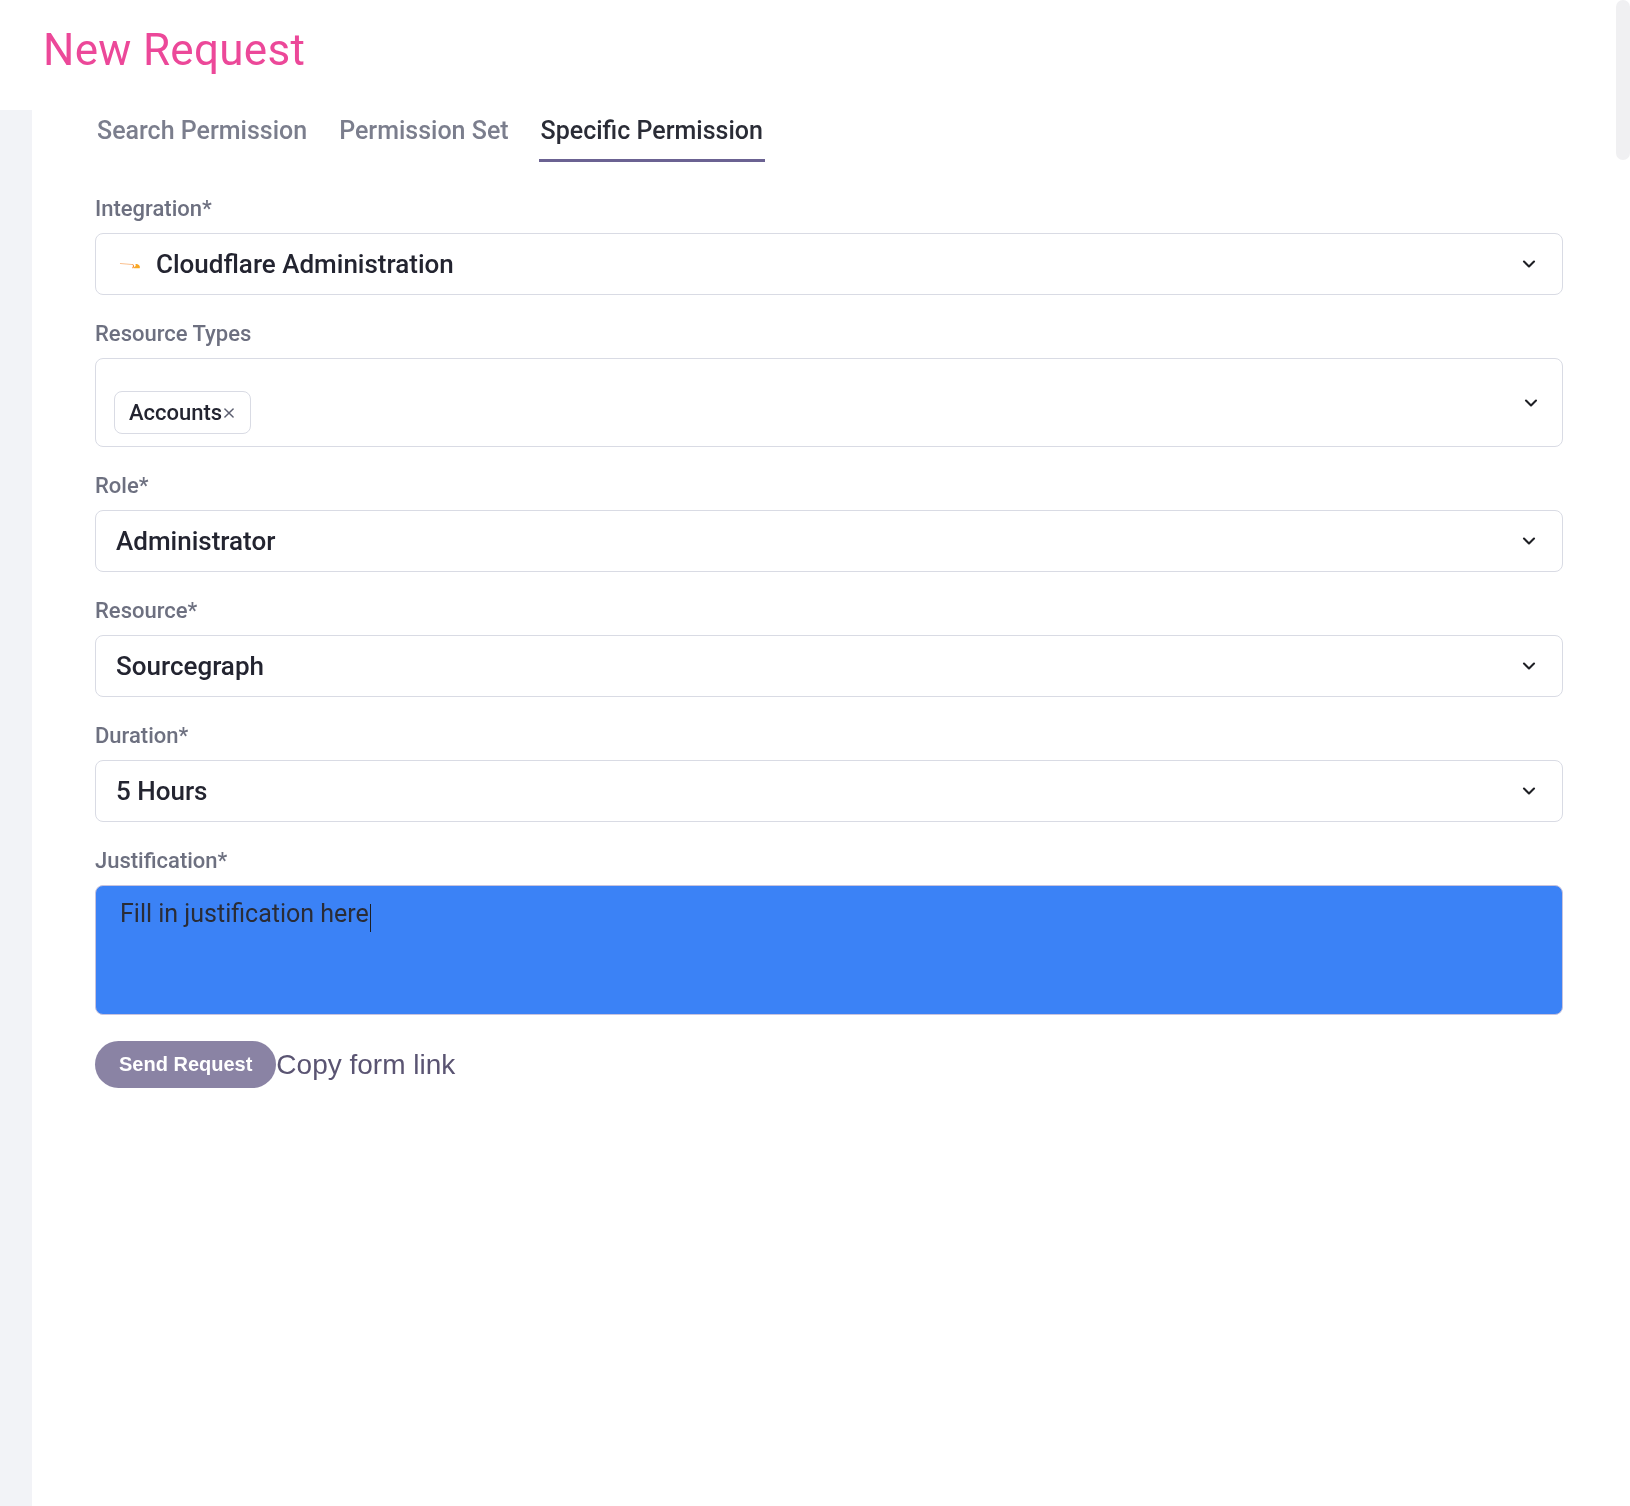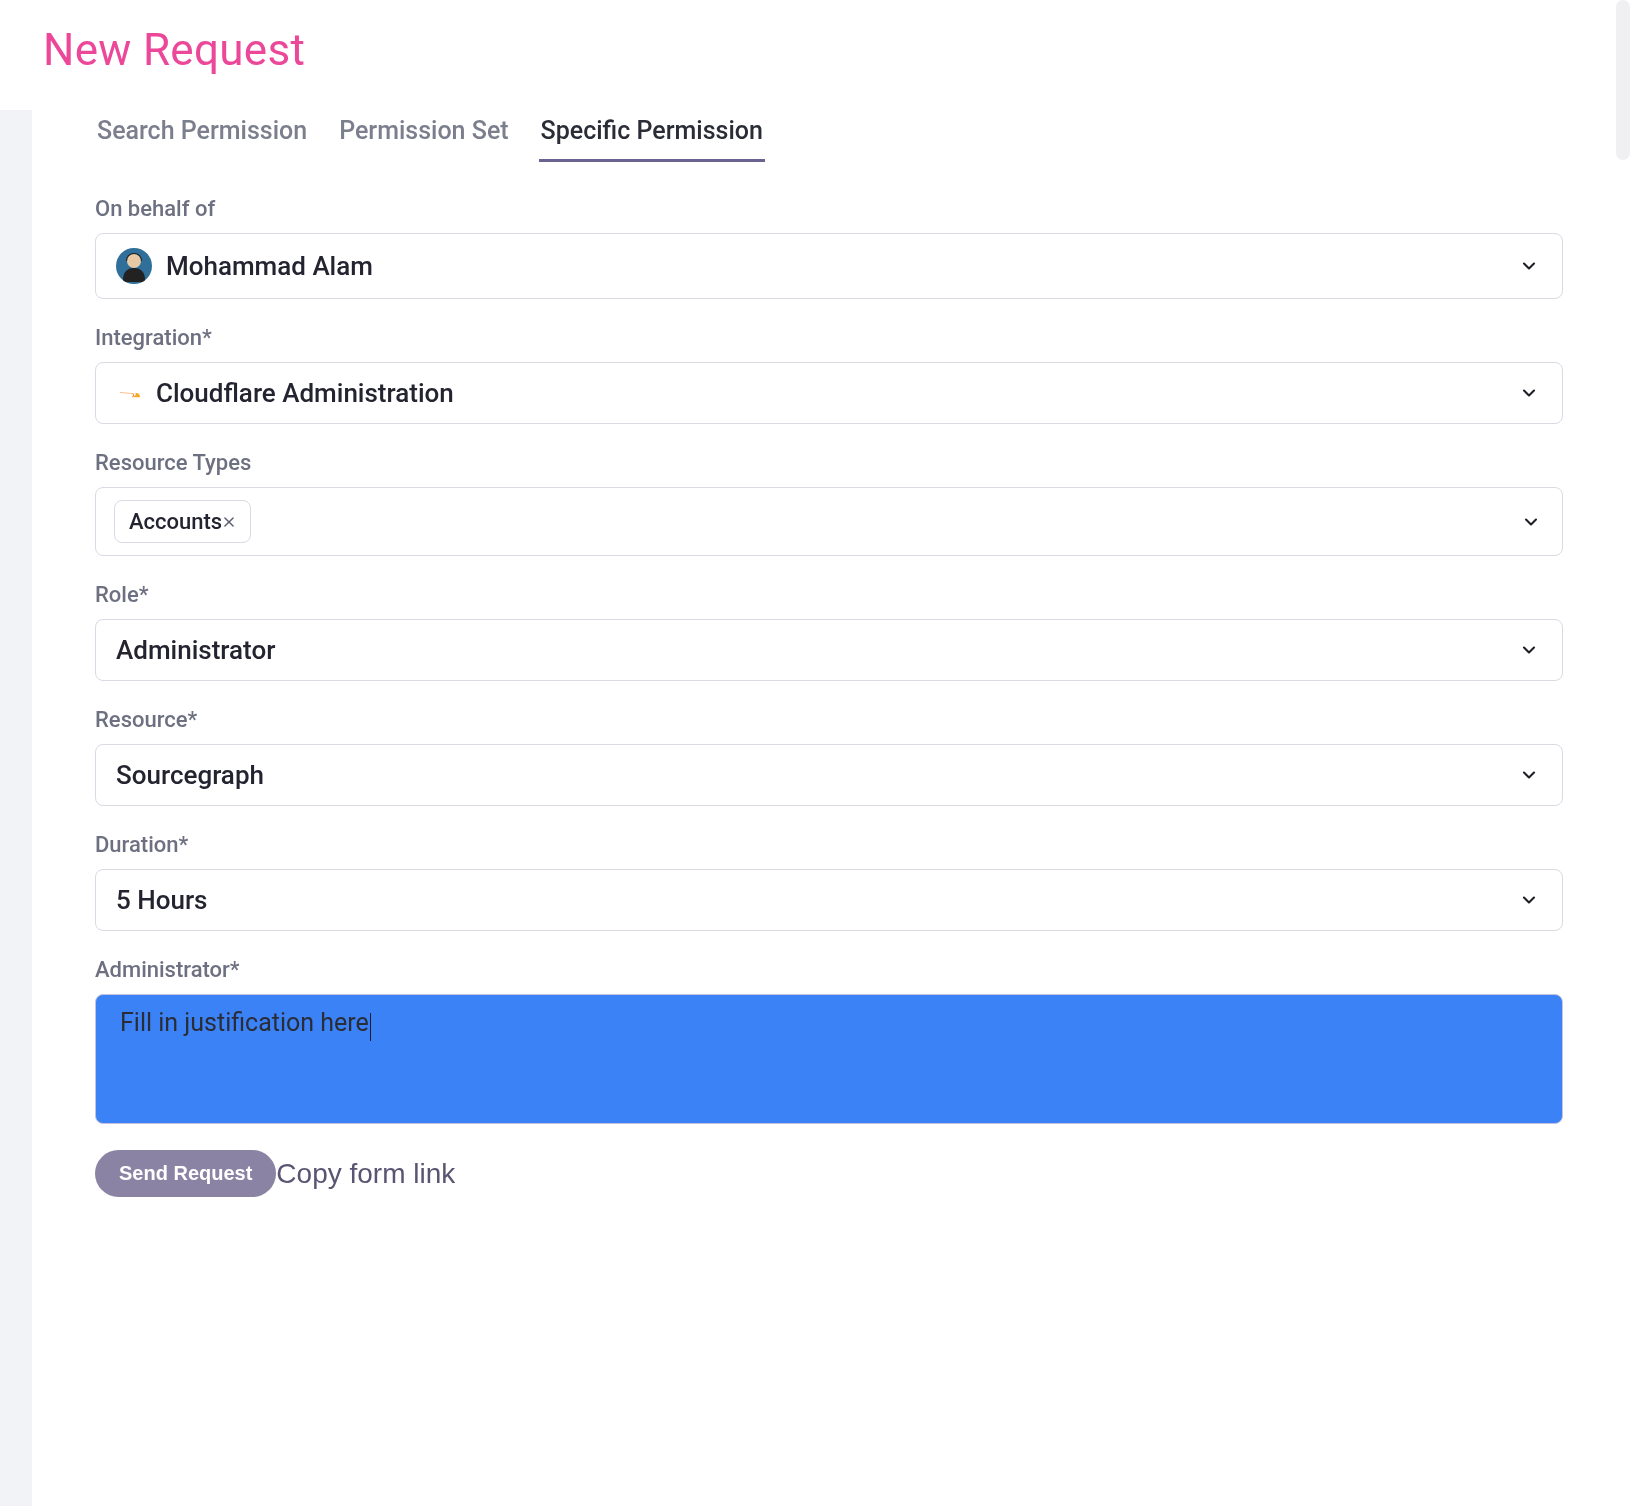--- a/index.html
+++ b/index.html
@@ -148,20 +148,21 @@
     .chip {
       display: inline-flex;
       align-items: center;
       border: 1.5px solid #d9dbe4;
       border-radius: 8px;
       padding: 8px 14px;
       font-size: 22px;
       font-weight: 500;
       color: #232430;
       background: #fff;
+      margin-top: 20px;
     }
     .chip .x-icon { width: 14px; height: 14px; color: #5c5f70; cursor: pointer; display: inline-flex; }
     .chip .x-icon svg { width: 100%; height: 100%; }
     .chips-box .spacer { flex: 1; }
     .textarea-box {
       border: 1.5px solid #c7c3de;
       background: #3b82f6;
       border-radius: 8px;
       padding: 13px 24px;
       min-height: 130px;
@@ -222,38 +223,20 @@
 
   <h1 class="page-title">New Request</h1>
 
   <div class="content">
     <div class="tabs">
       <div class="tab">Search Permission</div>
       <div class="tab">Permission Set</div>
       <div class="tab active">Specific Permission</div>
     </div>
 
-    <div class="form-group">
-      <span class="label">On behalf of</span>
-      <div class="select-box">
-        <div class="select-box-left">
-          <span class="avatar">
-            <span class="hair"></span>
-              <span class="head"></span>
-              <span class="body"></span>
-          </span>
-          <span class="select-value">Mohammad Alam</span>
-        </div>
-        <span class="chevron">
-          <svg viewBox="0 0 24 24" fill="none" stroke="currentColor" stroke-width="2.5" stroke-linecap="round" stroke-linejoin="round">
-              <polyline points="6 9 12 15 18 9"></polyline>
-            </svg>
-        </span>
-      </div>
-    </div>
 
     <div class="form-group">
       <span class="label">Integration*</span>
       <div class="select-box">
         <div class="select-box-left">
           <span class="cloudflare-icon">
             <svg viewBox="0 0 48 32">
                 <path fill="#f58220" d="M33 22c1-4-1-6-4-6L8 15c-1 0-1 1 0 1l21 1c2 0 3 2 2 4l-1 2c0 1 0 1 1 1h1c0-1 1-2 1-2z"></path>
                 <path fill="#f9a825" d="M37 16c-1 0-1 0-1 1 1 2 0 4-2 4l-1 2c0 1 0 1 1 1h9c1 0 1-1 1-1 1-4-3-7-7-7z"></path>
               </svg>
@@ -325,21 +308,21 @@
         </div>
         <span class="chevron">
           <svg viewBox="0 0 24 24" fill="none" stroke="currentColor" stroke-width="2.5" stroke-linecap="round" stroke-linejoin="round">
               <polyline points="6 9 12 15 18 9"></polyline>
             </svg>
         </span>
       </div>
     </div>
 
     <div class="form-group">
-      <span class="label">Administrator*</span>
+      <span class="label">Justification*</span>
       <div class="textarea-box">
         <span class="text">Fill in justification here</span><span class="caret"></span>
       </div>
     </div>
 
     <div class="actions">
       <button class="btn-primary">Send Request</button>
       <button class="link-btn">Copy form link</button>
     </div>
   </div>

